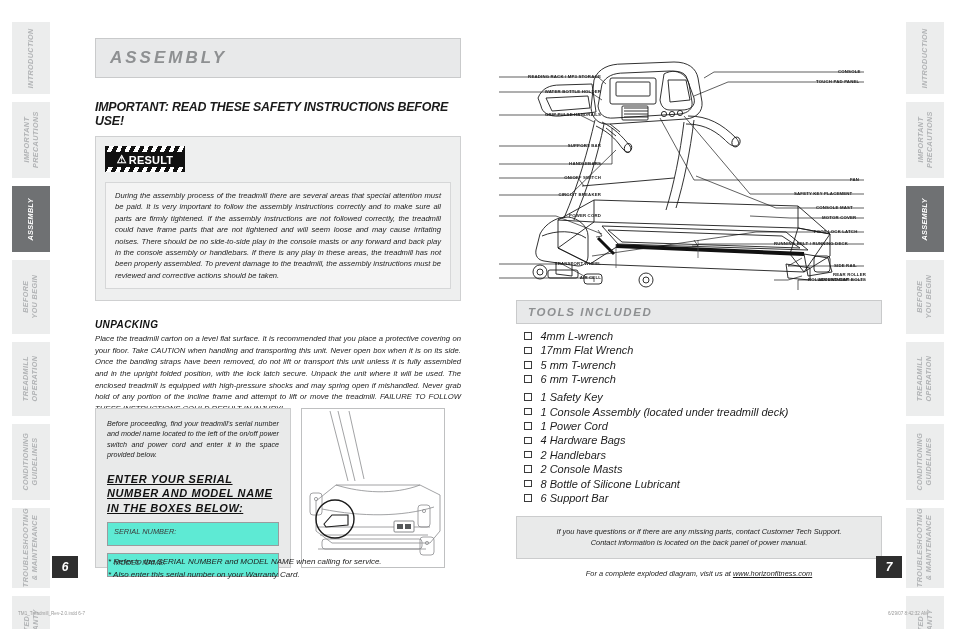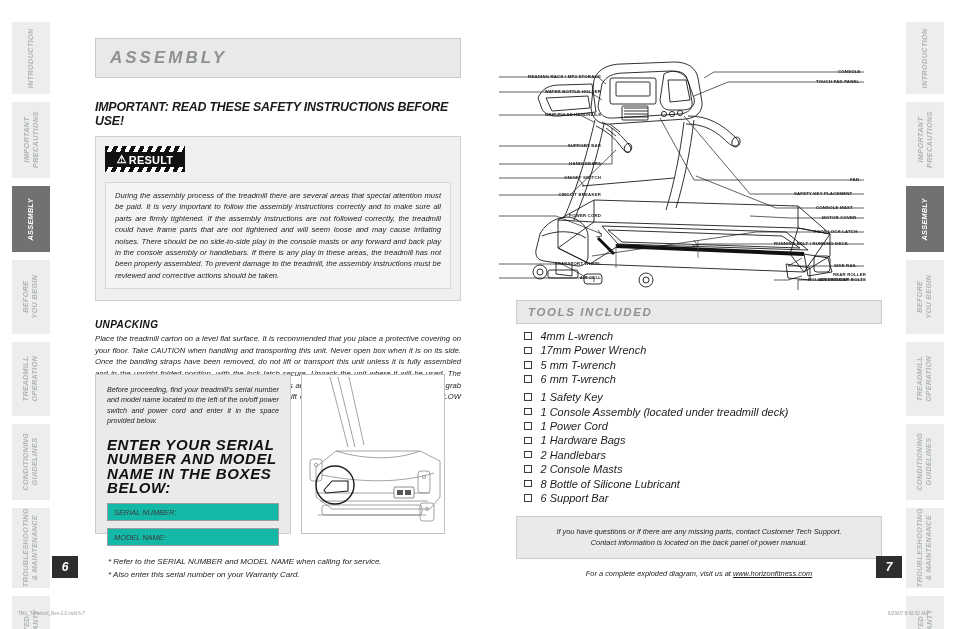--- a/index.html
+++ b/index.html
@@ -101,35 +101,35 @@
     font-size: 10px; letter-spacing: 0.4px; color: #111;
   }
   .body-txt {
     margin-top: 3px;
     font-style: italic;
     font-size: 7.7px; line-height: 11.6px;
     color: #1d1d1d; text-align: justify;
   }
 
   
-  .serial-row { position: absolute; left: 95px; top: 374px; width: 350px; height: 160px; }
+  .serial-row { position: absolute; left: 95px; top: 408px; width: 350px; height: 160px; }
   .serial-box {
     position: absolute; left: 0; top: 0; width: 196px; height: 160px;
     background: #e9eaea; border: 1px solid #cbcccd;
     padding: 10px 11px;
   }
   .serial-intro { font-style: italic; font-size: 7.2px; line-height: 10.4px; color:#1d1d1d; text-align: justify; }
   .serial-head {
     margin-top: 11px;
     font-style: italic; font-weight: bold;
-    font-size: 15px; line-height: 14.5px; letter-spacing: 0.6px; color: #111;
+    font-size: 11px; line-height: 14.5px; letter-spacing: 0.6px; color: #111; text-decoration: underline;
   }
   .field-box {
-    margin-top: 7px; height: 18px;
-    background: #14b8a6; border: 1px solid #9a9c9e;
+    margin-top: 7px; height: 24px;
+    background: #5eead4; border: 1px solid #9a9c9e;
     font-style: italic; font-size: 7.4px; color: #3a3a3a;
     padding: 4px 6px;
   }
   .photo-box {
     position: absolute; left: 206px; top: 0; width: 144px; height: 160px;
     background: #fff; border: 1px solid #bfc0c1;
     overflow: hidden;
   }
   .notes { position: absolute; left: 108px; top: 556px; width: 350px; }
   .note {
@@ -459,21 +459,21 @@
   <div class="right-col" style="top:300px;">
 
     <div class="sec-bar sm">TOOLS INCLUDED</div>
     <div class="list" id="toolsList">
         <div class="li">
           <div class="cbx"></div>
           <span class="li-txt">4mm L-wrench</span>
         </div>
         <div class="li">
           <div class="cbx"></div>
-          <span class="li-txt">17mm Power Wrench</span>
+          <span class="li-txt">17mm Flat Wrench</span>
         </div>
         <div class="li">
           <div class="cbx"></div>
           <span class="li-txt">5 mm T-wrench</span>
         </div>
         <div class="li">
           <div class="cbx"></div>
           <span class="li-txt">6 mm T-wrench</span>
         </div>
       </div>
@@ -486,21 +486,21 @@
         <div class="li">
           <div class="cbx"></div>
           <span class="li-txt">1 Console Assembly (located under treadmill deck)</span>
         </div>
         <div class="li">
           <div class="cbx"></div>
           <span class="li-txt">1 Power Cord</span>
         </div>
         <div class="li">
           <div class="cbx"></div>
-          <span class="li-txt">1 Hardware Bags</span>
+          <span class="li-txt">4 Hardware Bags</span>
         </div>
         <div class="li">
           <div class="cbx"></div>
           <span class="li-txt">2 Handlebars</span>
         </div>
         <div class="li">
           <div class="cbx"></div>
           <span class="li-txt">2 Console Masts</span>
         </div>
         <div class="li">

